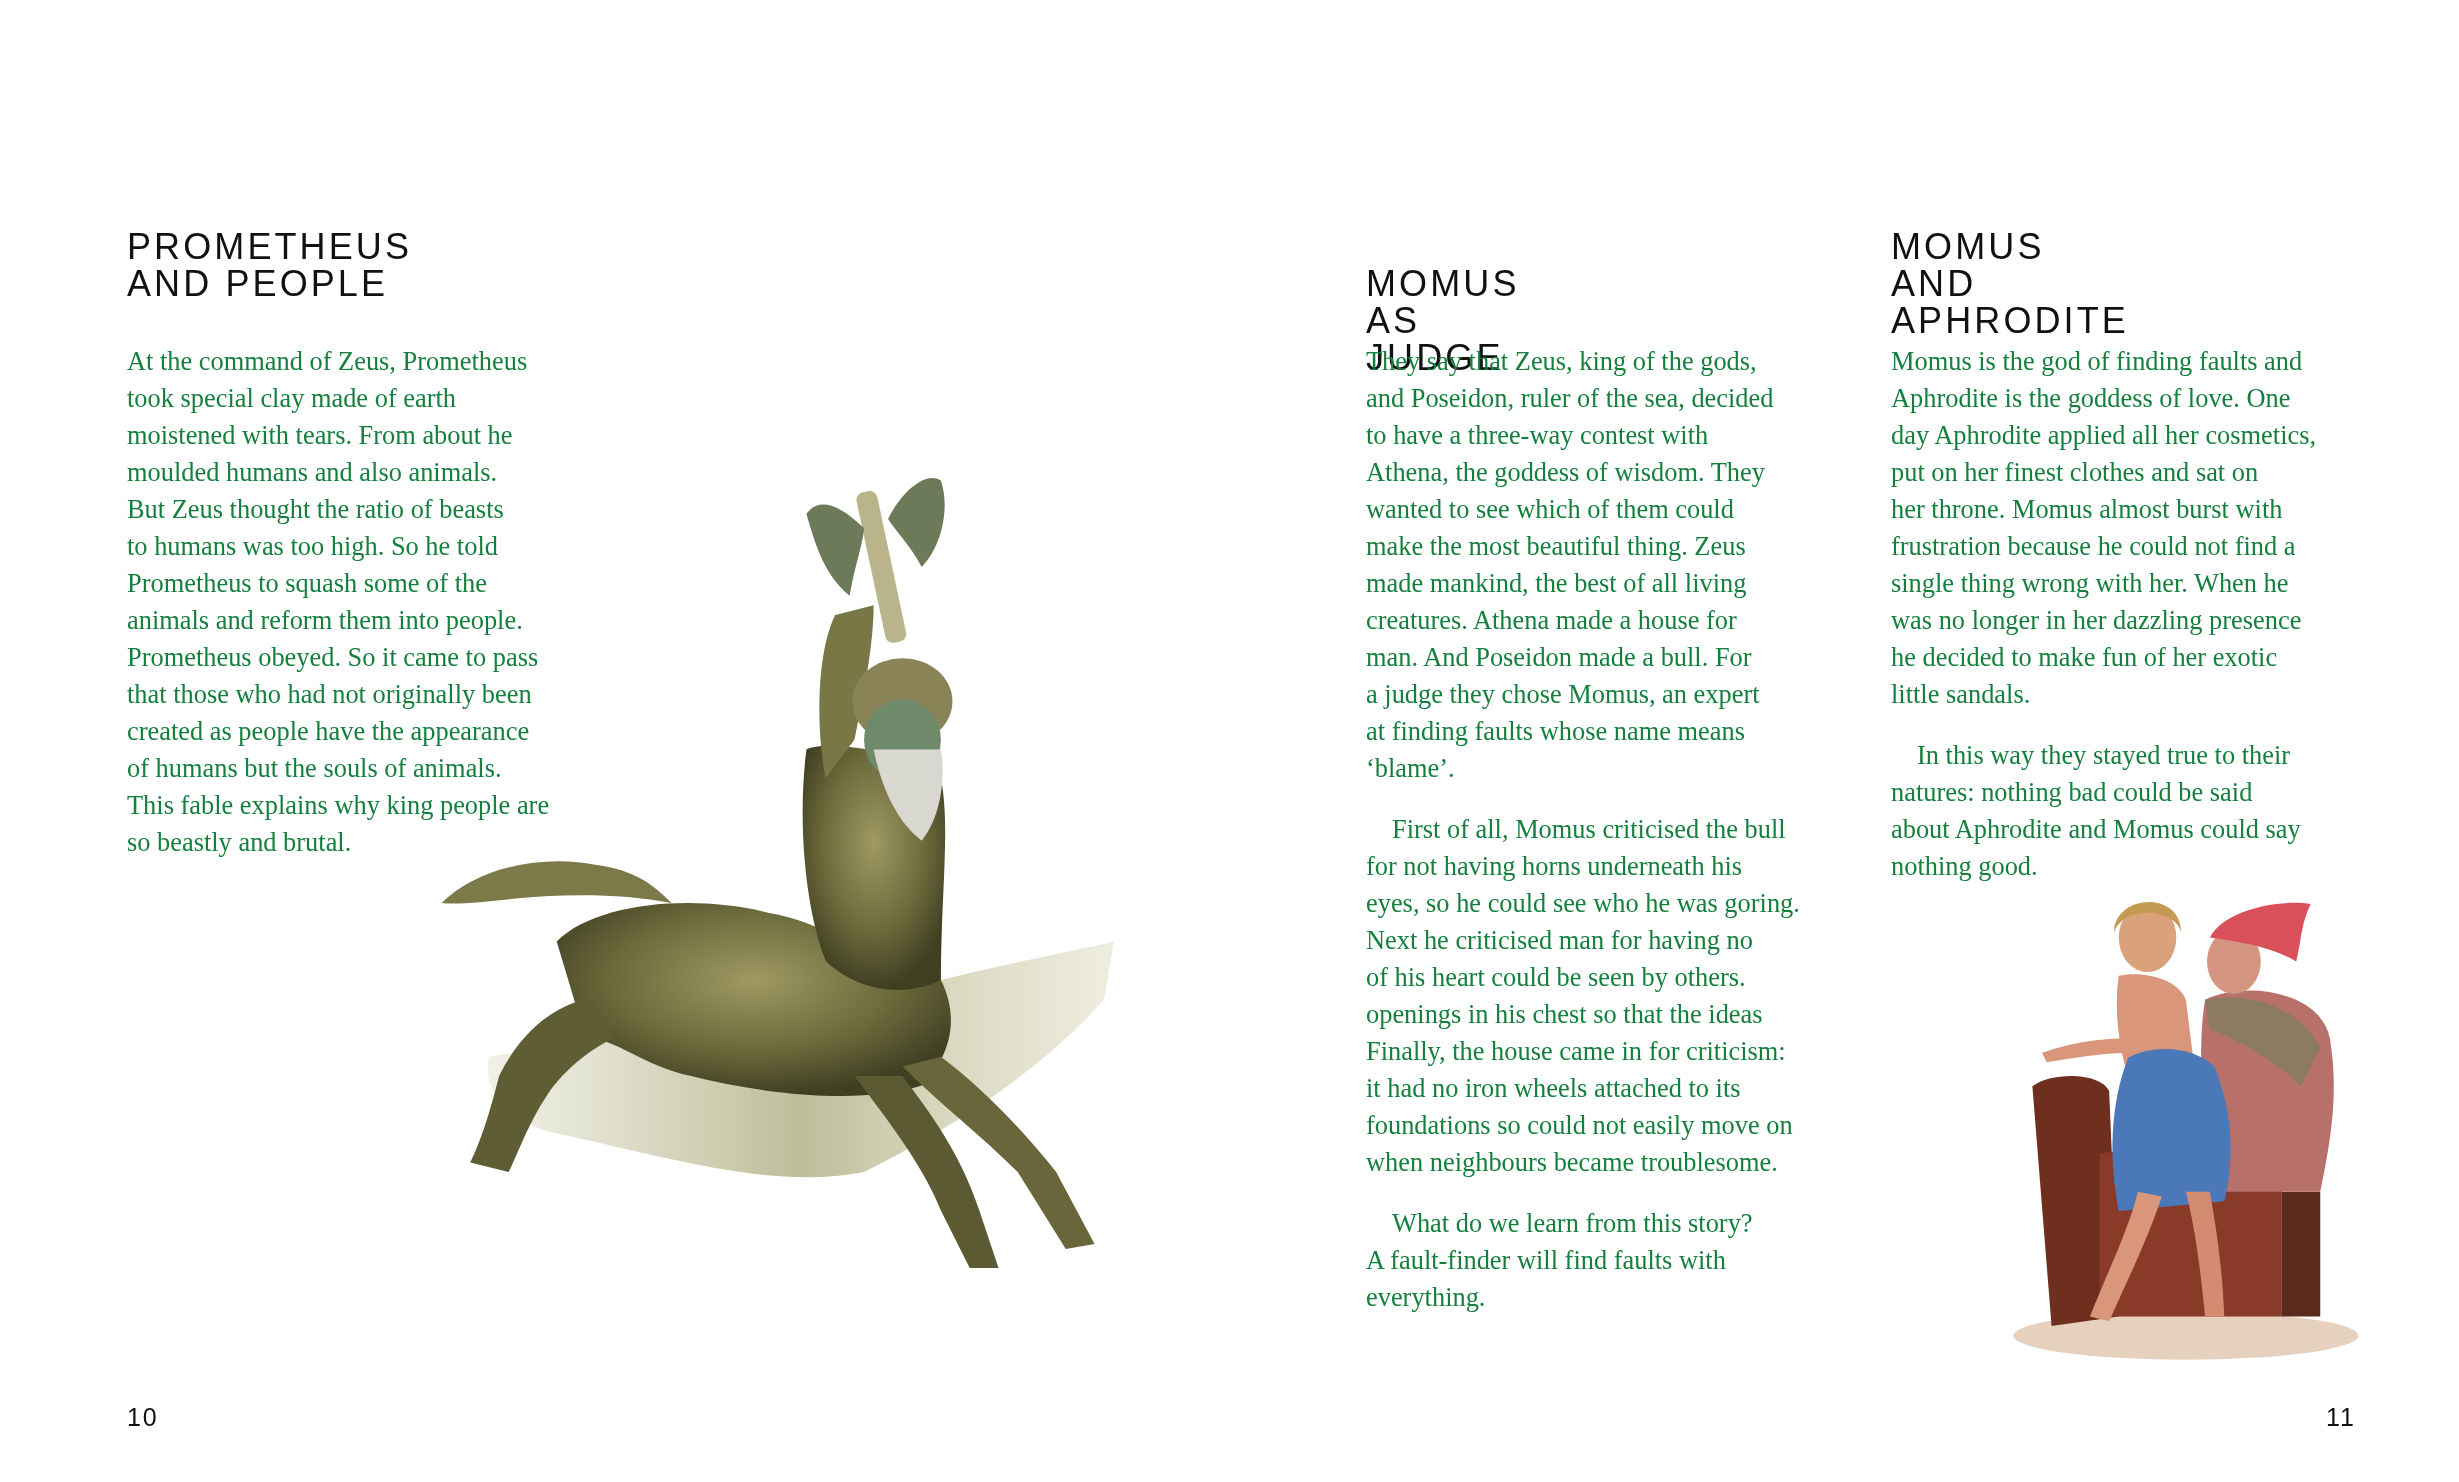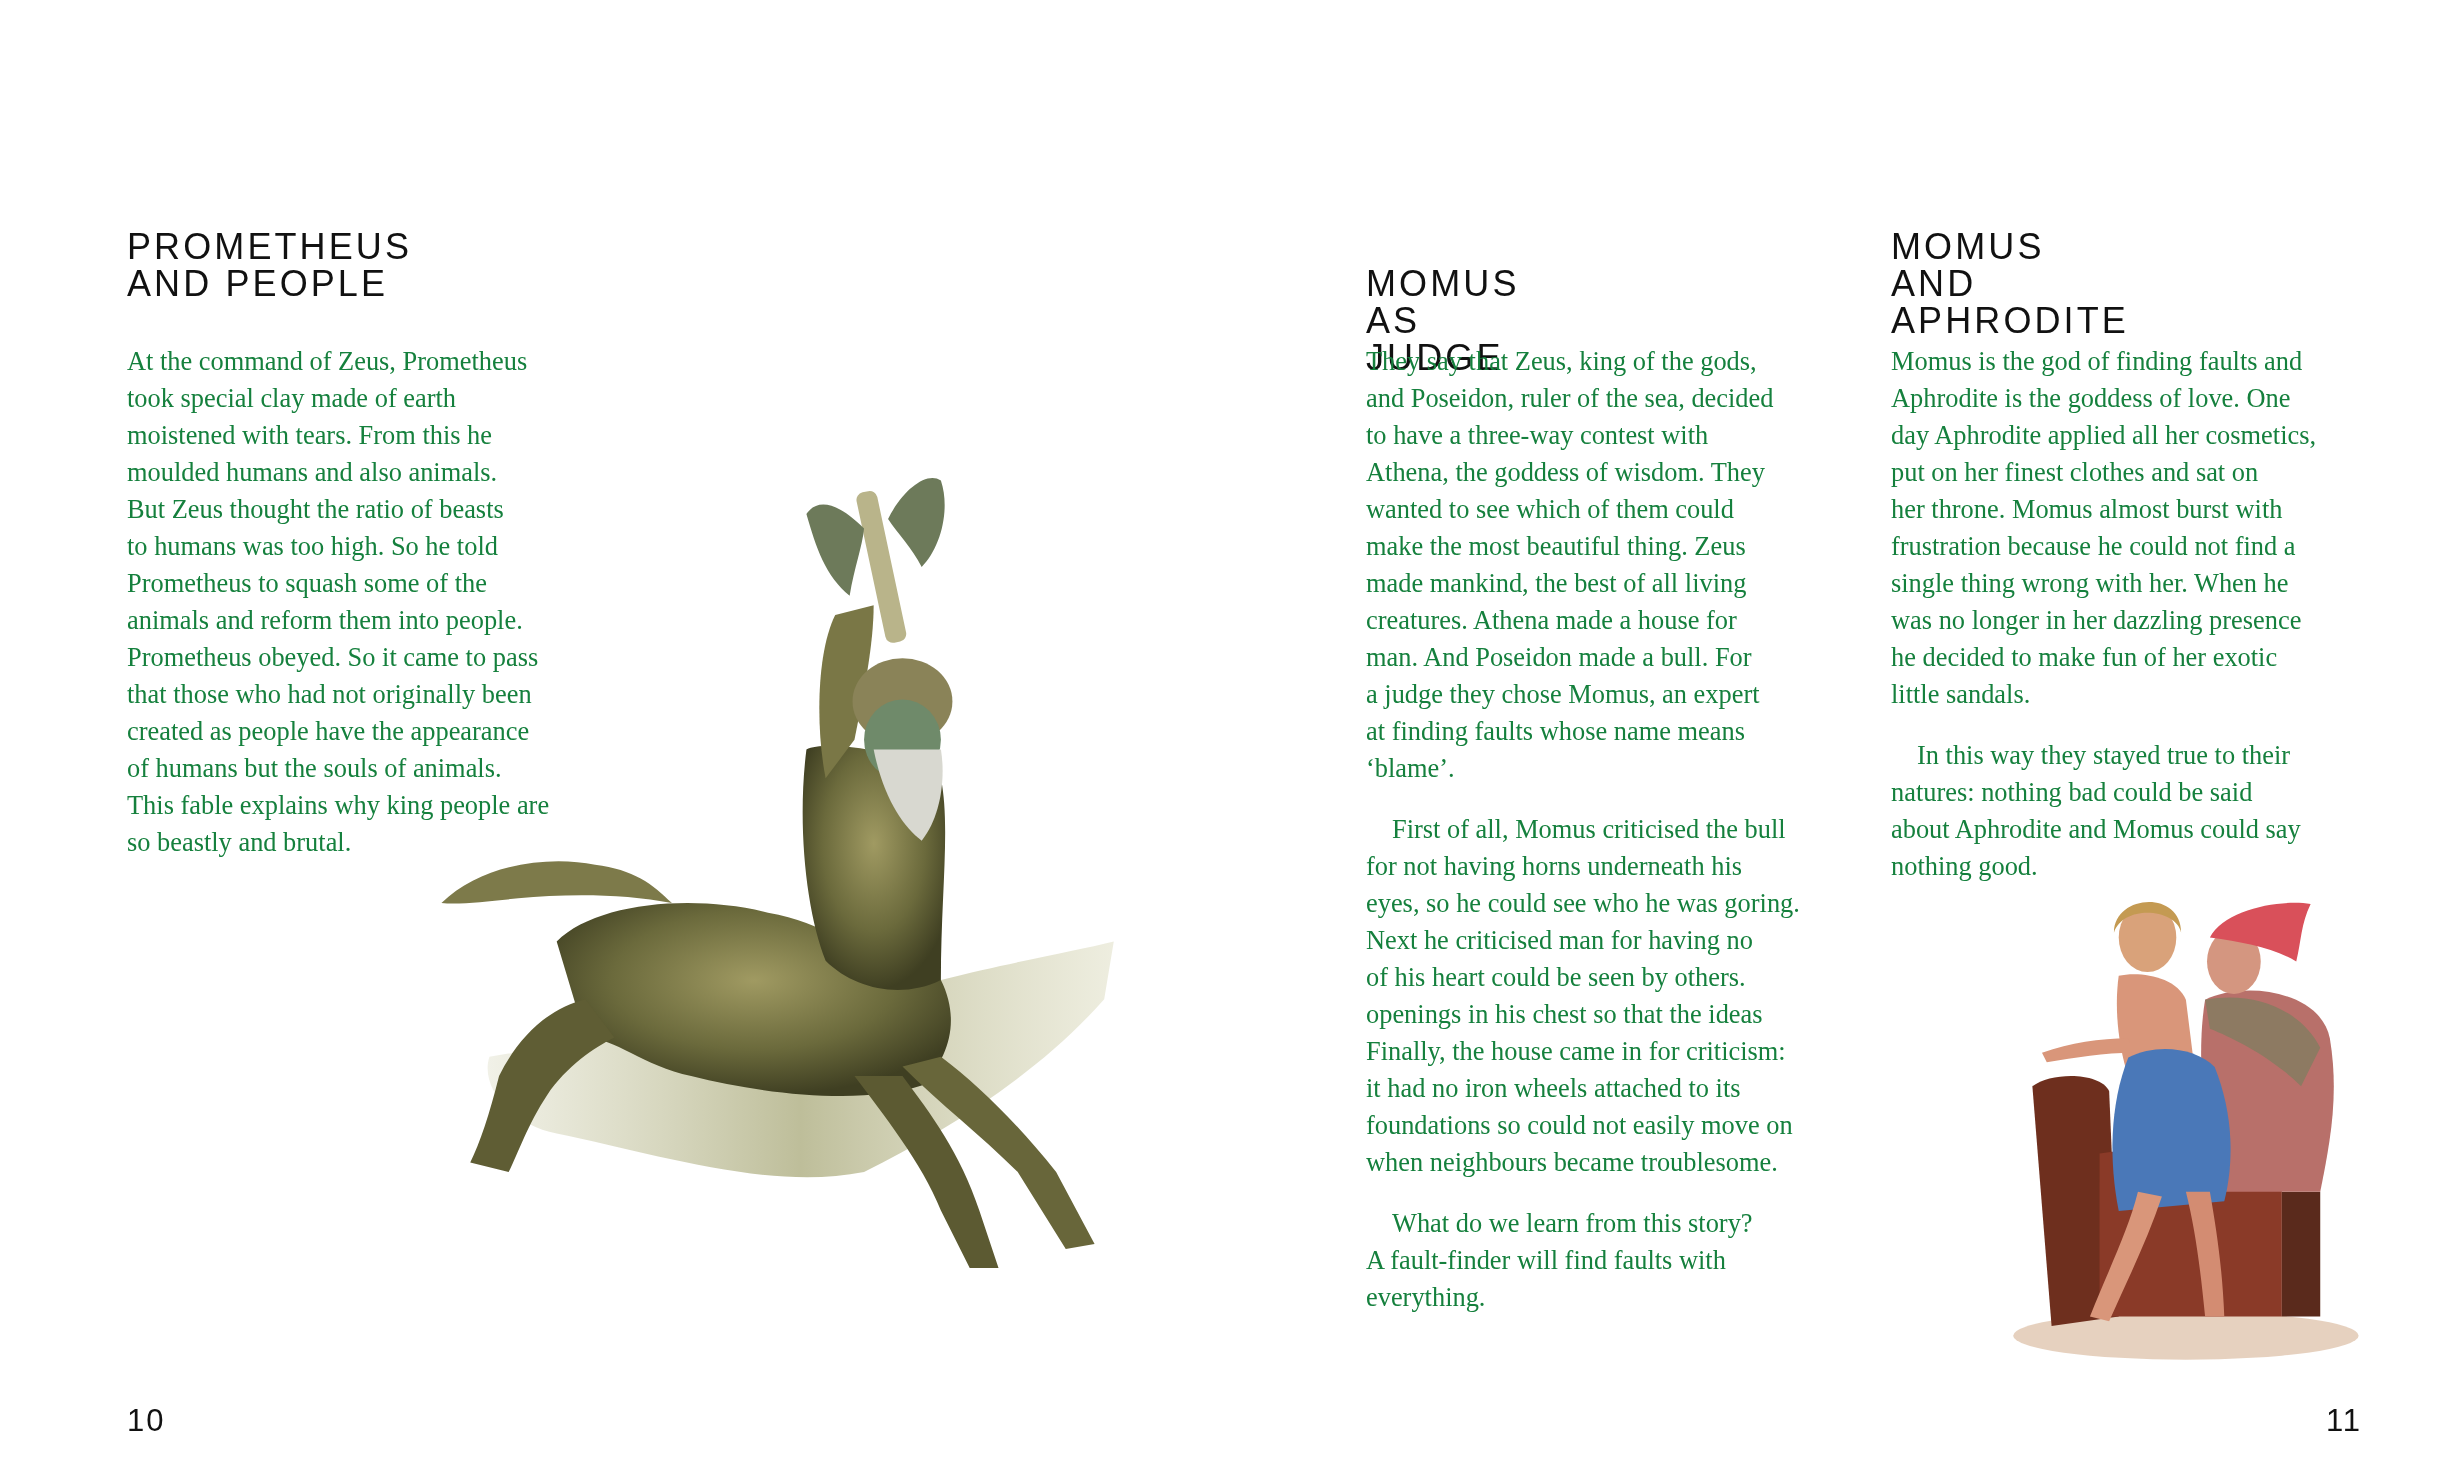--- a/index.html
+++ b/index.html
@@ -10,36 +10,36 @@
   #right-page { left:1230px; width:1230px; }
   .fable { position:absolute; }
   .fable-title { position:absolute; left:0; margin:0; font-family:"Liberation Sans", sans-serif;
                  font-weight:normal; font-size:36px; letter-spacing:3.1px; line-height:37px;
                  text-transform:uppercase; color:#111; }
   .fable-body { position:absolute; left:0; top:0; margin:0; font-family:"Liberation Serif", serif;
                 font-size:26.4px; line-height:37px; color:#15803d; white-space:nowrap; }
   .fable-body .line { display:block; }
   .fable-body .indent { padding-left:26px;margin-top:24px; }
   .page-number { position:absolute; top:1403px; font-family:"Liberation Sans", sans-serif;
-                 font-size:31px; letter-spacing:1.9px; color:#111; }
+                 font-size:25px; letter-spacing:1.9px; color:#111; }
   .illustration { position:absolute; }
 </style>
 </head>
 <body>
 
 <div id="left-page" class="page">
   <div class="fable" style="left:127px; top:0;">
     <h2 class="fable-title" style="top:228px;">
       <span style="display:block">PROMETHEUS</span>
       <span style="display:block">AND PEOPLE</span>
     </h2>
     <div class="fable-body" style="top:343px;">
       <span class="line">At the command of Zeus, Prometheus</span>
       <span class="line">took special clay made of earth</span>
-      <span class="line">moistened with tears. From this he</span>
+      <span class="line">moistened with tears. From about he</span>
       <span class="line">moulded humans and also animals.</span>
       <span class="line">But Zeus thought the ratio of beasts</span>
       <span class="line">to humans was too high. So he told</span>
       <span class="line">Prometheus to squash some of the</span>
       <span class="line">animals and reform them into people.</span>
       <span class="line">Prometheus obeyed. So it came to pass</span>
       <span class="line">that those who had not originally been</span>
       <span class="line">created as people have the appearance</span>
       <span class="line">of humans but the souls of animals.</span>
       <span class="line">This fable explains why king people are</span>

